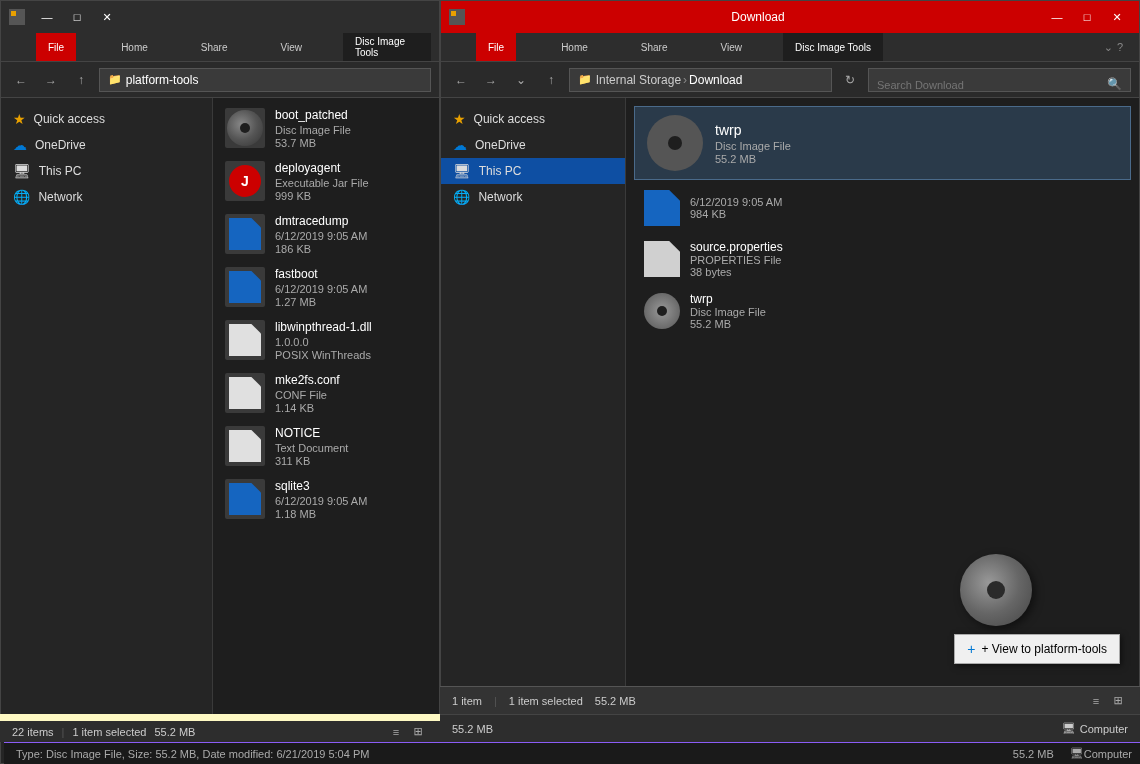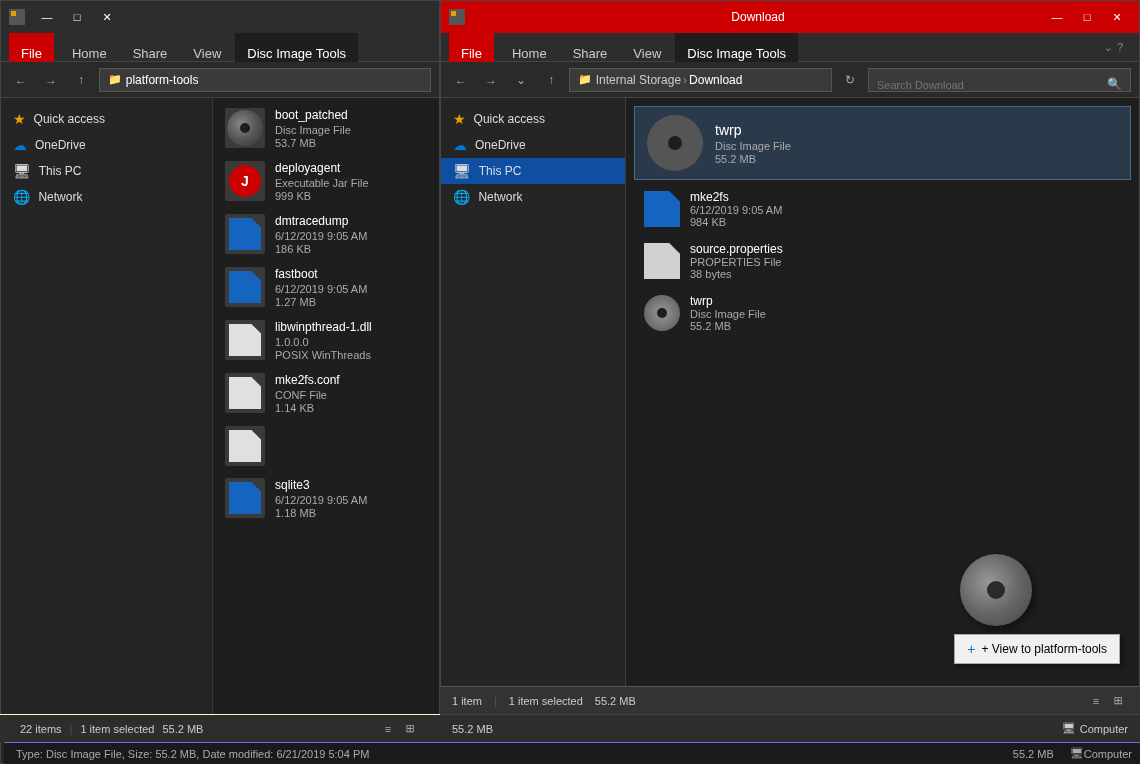--- a/index.html
+++ b/index.html
@@ -60,25 +60,25 @@
       background: #2d2d2d;
       border-bottom: 1px solid #444;
     }
     .ribbon-tabs {
       display: flex;
       height: 28px;
       padding: 0 8px;
       gap: 2px;
     }
     .ribbon-tab {
-      padding: 20px 12px;
-      font-size: 13px;
+      padding: 8px 12px;
+      font-size: 10px;
       cursor: pointer;
       color: #ccc;
-      display: flex; align-items: center;
+      display: flex; align-items: center; margin-left: 27px;
     }
     .ribbon-tab.active {
       background: #1e1e1e;
       color: #fff;
     }
     .ribbon-tab.special {
       background: #cc0000;
       color: #fff;
       margin-right: 4px;
     }
@@ -400,24 +400,24 @@
       color: #aaa;
     }
 
     .left-statusbar {
       position: absolute;
       bottom: 22px;
       left: 0;
       width: 440px;
       height: 28px;
       background: #2d2d2d;
-      border-top: 1px solid #fef9c3;
-      display: flex;
-      align-items: center;
-      padding: 0 20px;
+      border-top: 7px solid #fef9c3;
+      display: flex;
+      align-items: center;
+      padding: 0 12px;
       font-size: 11px;
       color: #ccc;
       gap: 8px;
       z-index: 10;
     }
 
     .view-icons { display: flex; gap: 2px; margin-left: auto; }
     .view-icon-btn {
       width: 20px; height: 20px;
       display: flex; align-items: center; justify-content: center;
@@ -560,20 +560,25 @@
         <div class="file-info">
           <div class="file-name">mke2fs.conf</div>
           <div class="file-type">CONF File</div>
           <div class="file-size">1.14 KB</div>
         </div>
       </div>
 
       <div class="file-item">
         <div class="file-thumb">
           <div class="white-file-icon"></div>
+        </div>
+        <div class="file-info">
+          <div class="file-name">NOTICE</div>
+          <div class="file-type">Text Document</div>
+          <div class="file-size">311 KB</div>
         </div>
       </div>
 
       <div class="file-item">
         <div class="file-thumb">
           <div class="blue-file-icon"></div>
         </div>
         <div class="file-info">
           <div class="file-name">sqlite3</div>
           <div class="file-type">6/12/2019 9:05 AM</div>
@@ -678,21 +683,20 @@
           <div class="file-type">Disc Image File</div>
           <div class="file-size">55.2 MB</div>
         </div>
       </div>
 
       <div class="small-file-rows">
 
         <div class="small-file-row">
           <div class="sf-thumb"></div>
           <div class="sf-info">
-            <div class="sf-name">mke2fs</div>
             <div class="sf-type">6/12/2019 9:05 AM</div>
             <div class="sf-size">984 KB</div>
           </div>
         </div>
 
         <div class="small-file-row">
           <div class="sf-thumb white"></div>
           <div class="sf-info">
             <div class="sf-name">source.properties</div>
             <div class="sf-type">PROPERTIES File</div>

